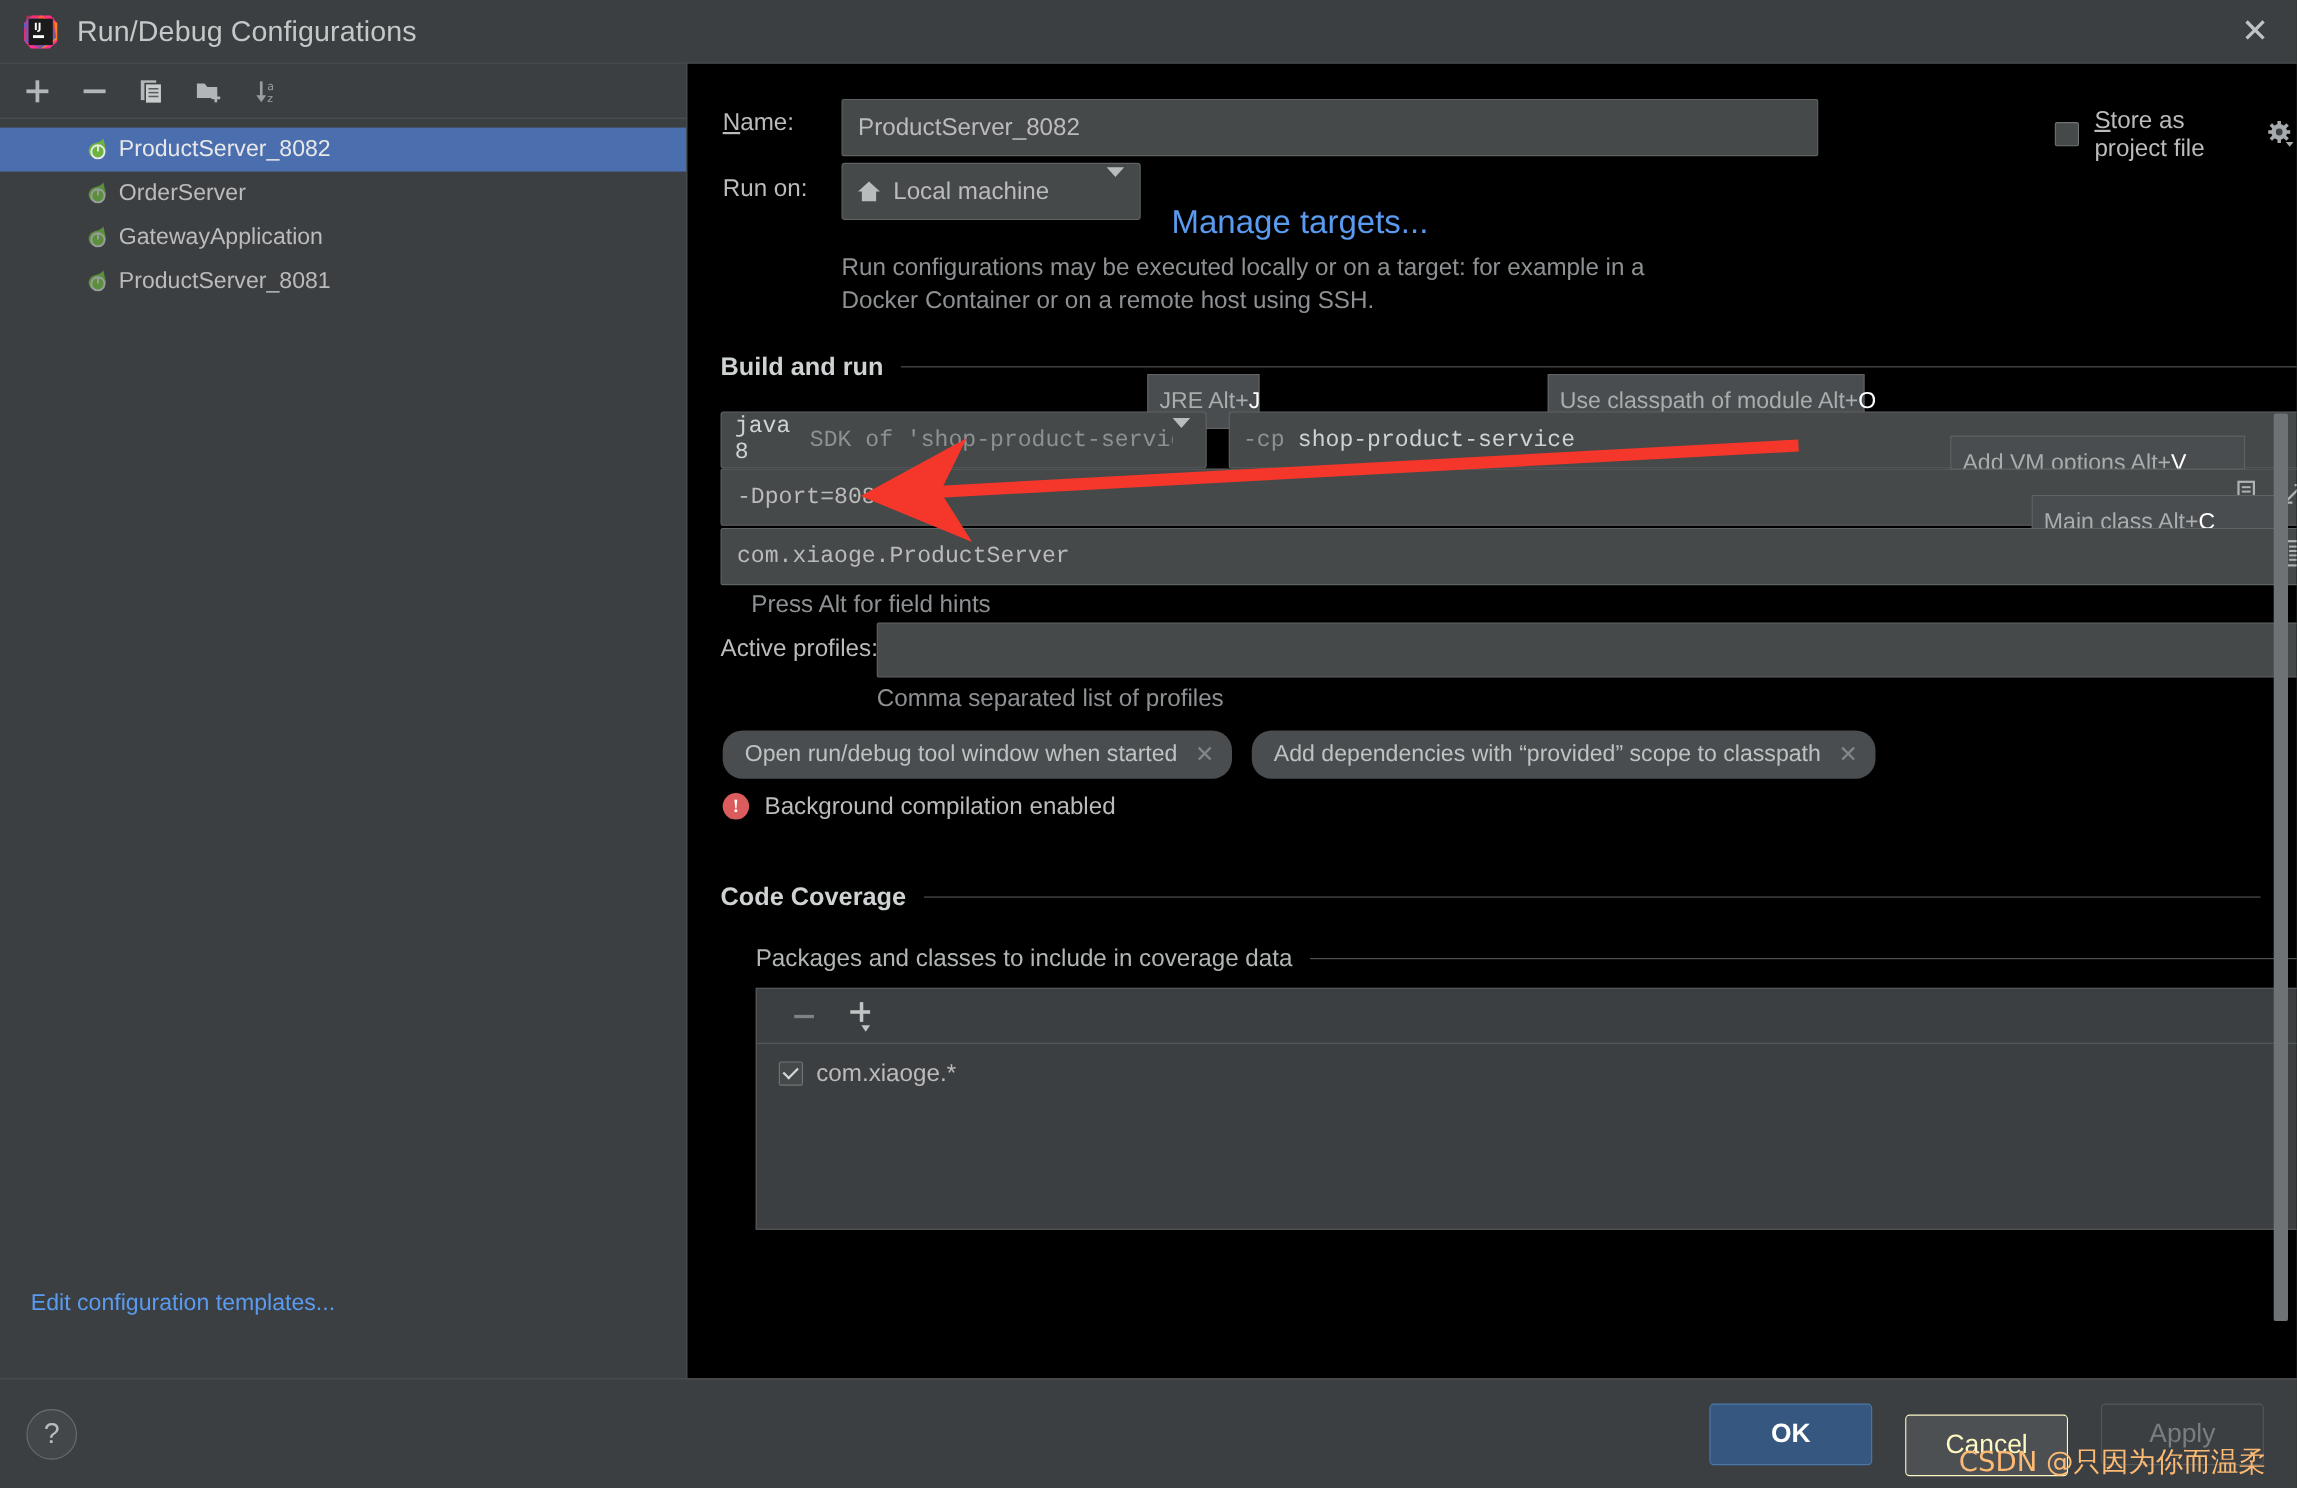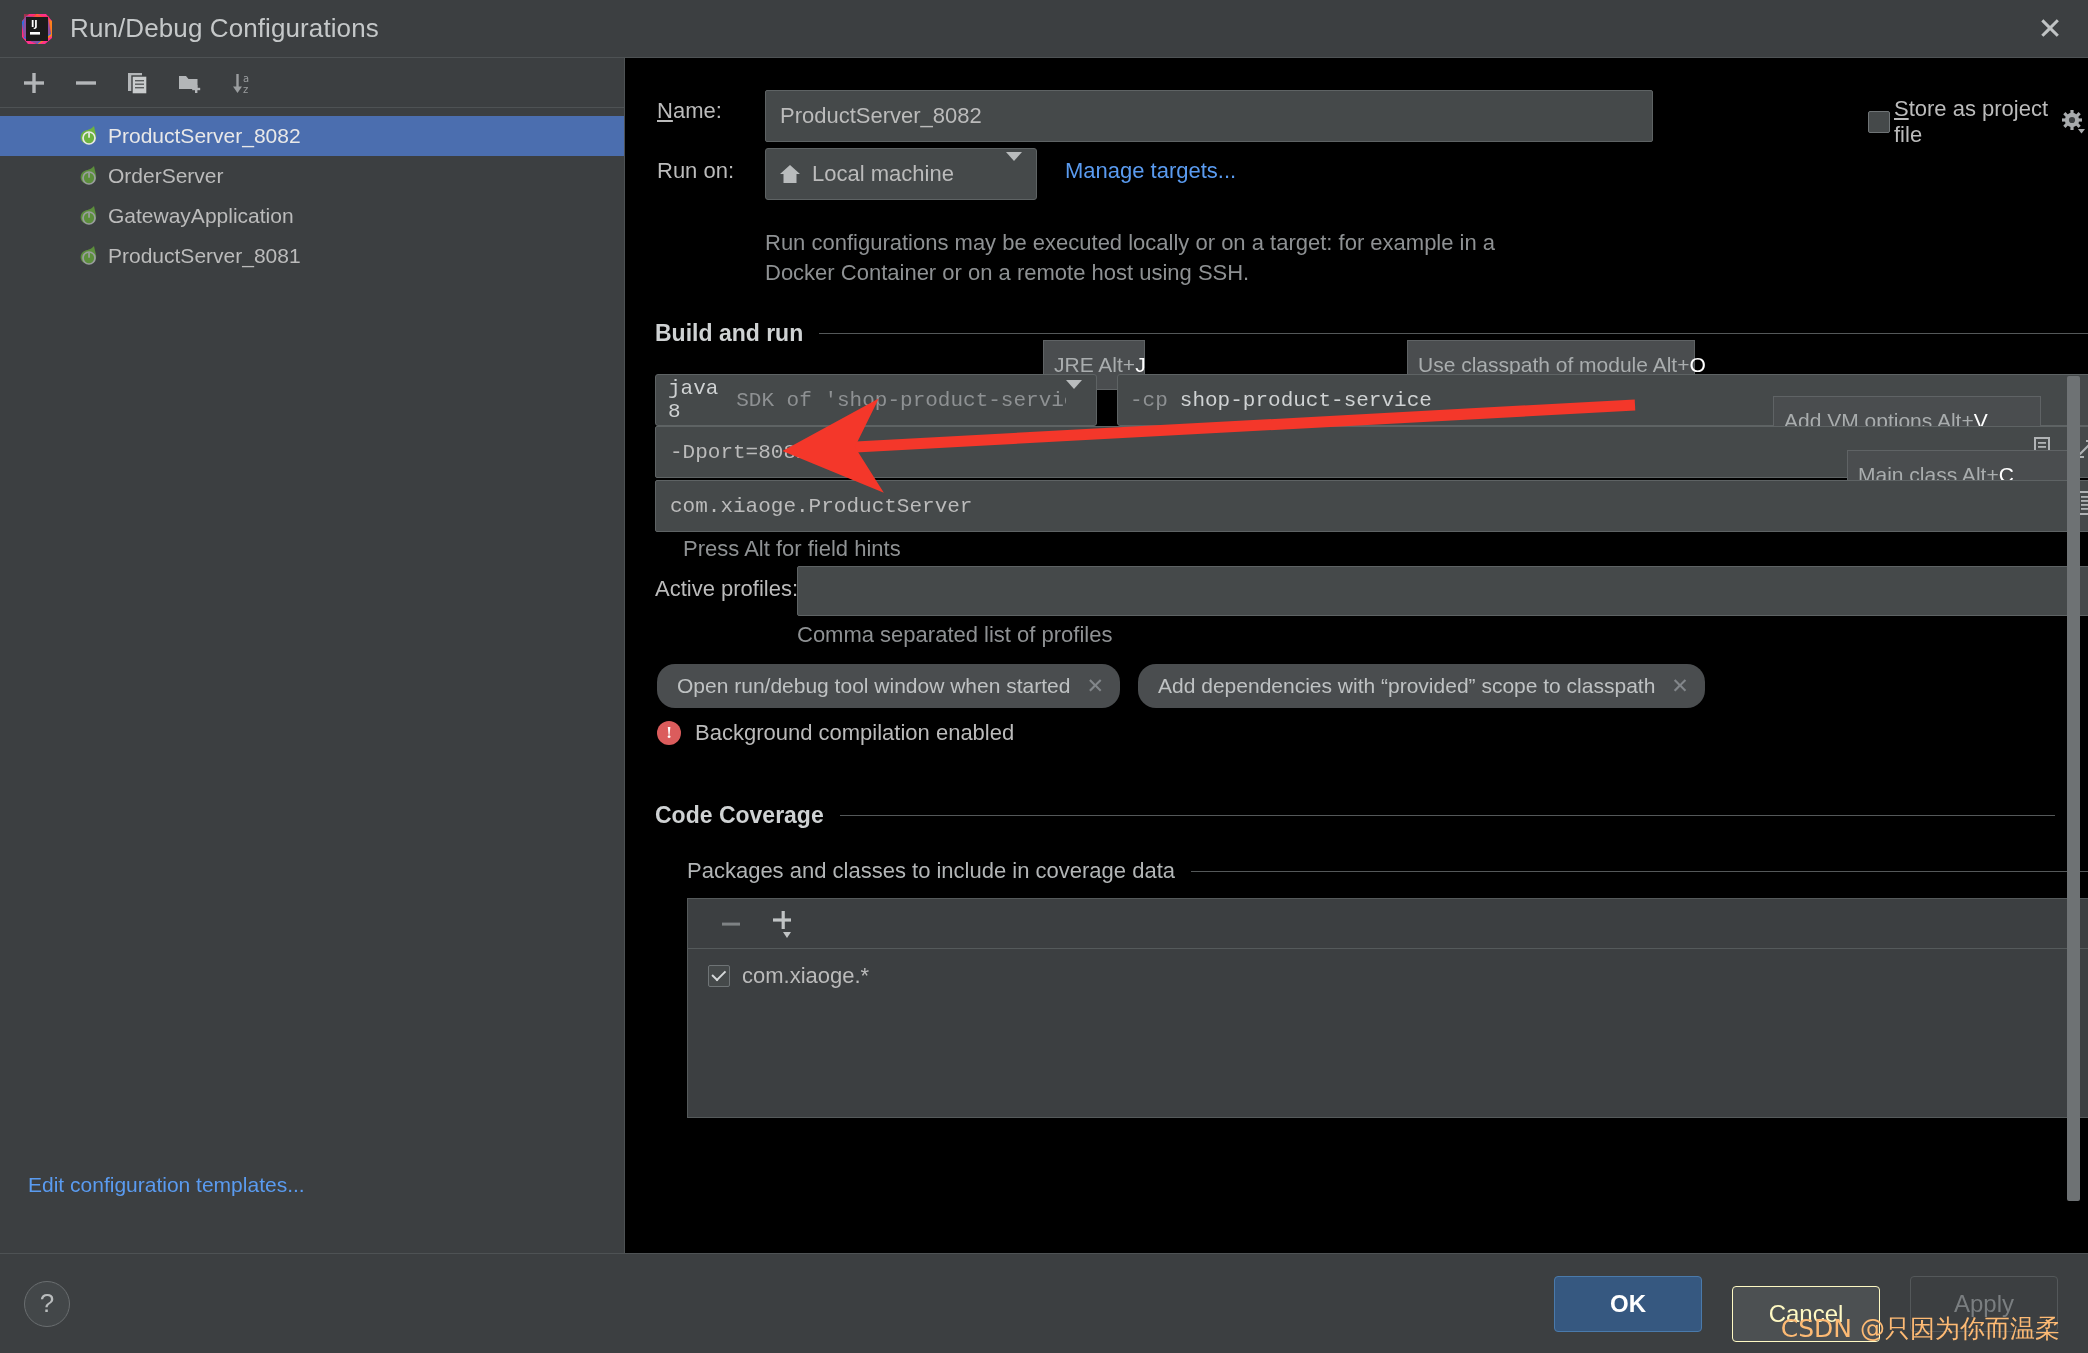--- a/index.html
+++ b/index.html
@@ -112,21 +112,21 @@
   .combo {
     background: #45494a; border: 1px solid #5e6364;
     border-radius: 3px;
     display: flex; align-items: center;
     color: #bbbbbb; font-size: 22px;
     padding-left: 12px;
   }
   .combo .arrow { margin-left: auto; margin-right: 14px; }
   .caret-down { width:0;height:0;border-left:8px solid transparent;border-right:8px solid transparent;border-top:9px solid #b9bcbd;}
 
-  .link { color: #5a9bf0; font-size: 22px; }
+  .link { color: #5a9bf0; font-size: 30px; margin-top: 28px; }
   .hinttext { color: #8e9193; font-size: 22px; line-height: 1.35; }
 
   .section-title { color: #cfd2d3; font-size: 23px; font-weight: bold; }
   .section-line { height:1px; background: #545859; flex:1 1 auto; }
 
   
   .fieldhint {
     position: absolute;
     background: #4a4d4f;
     border: 1px solid #5f6365;
@@ -318,21 +318,21 @@
     <div class="rightpane">
       <div class="rp-inner">
 
         <div class="row" style="left:32px; top:40px;">
           <span class="lbl"><u>N</u>ame:</span>
         </div>
         <div class="textfield" style="position:absolute; left:140px; top:32px; width:888px; height:52px;">
           <span>ProductServer_8082</span>
         </div>
 
-        <div class="row" style="left:1243px; top:38px; gap:4px;">
+        <div class="row" style="left:1243px; top:38px; gap:14px;">
           <span class="checkbox"></span>
           <span class="lbl"><u>S</u>tore as project file</span>
           <span style="display:flex;align-items:center;">
             <svg width="28" height="26" viewBox="0 0 28 26">
               <g fill="#a8abad">
                 <circle cx="12" cy="11" r="7.2"></circle>
                 <rect x="10.4" y="1" width="3.2" height="4"></rect>
                   <rect x="10.4" y="17" width="3.2" height="4"></rect>
                 <rect x="2" y="9.4" width="4" height="3.2"></rect>
                   <rect x="18" y="9.4" width="4" height="3.2"></rect>

